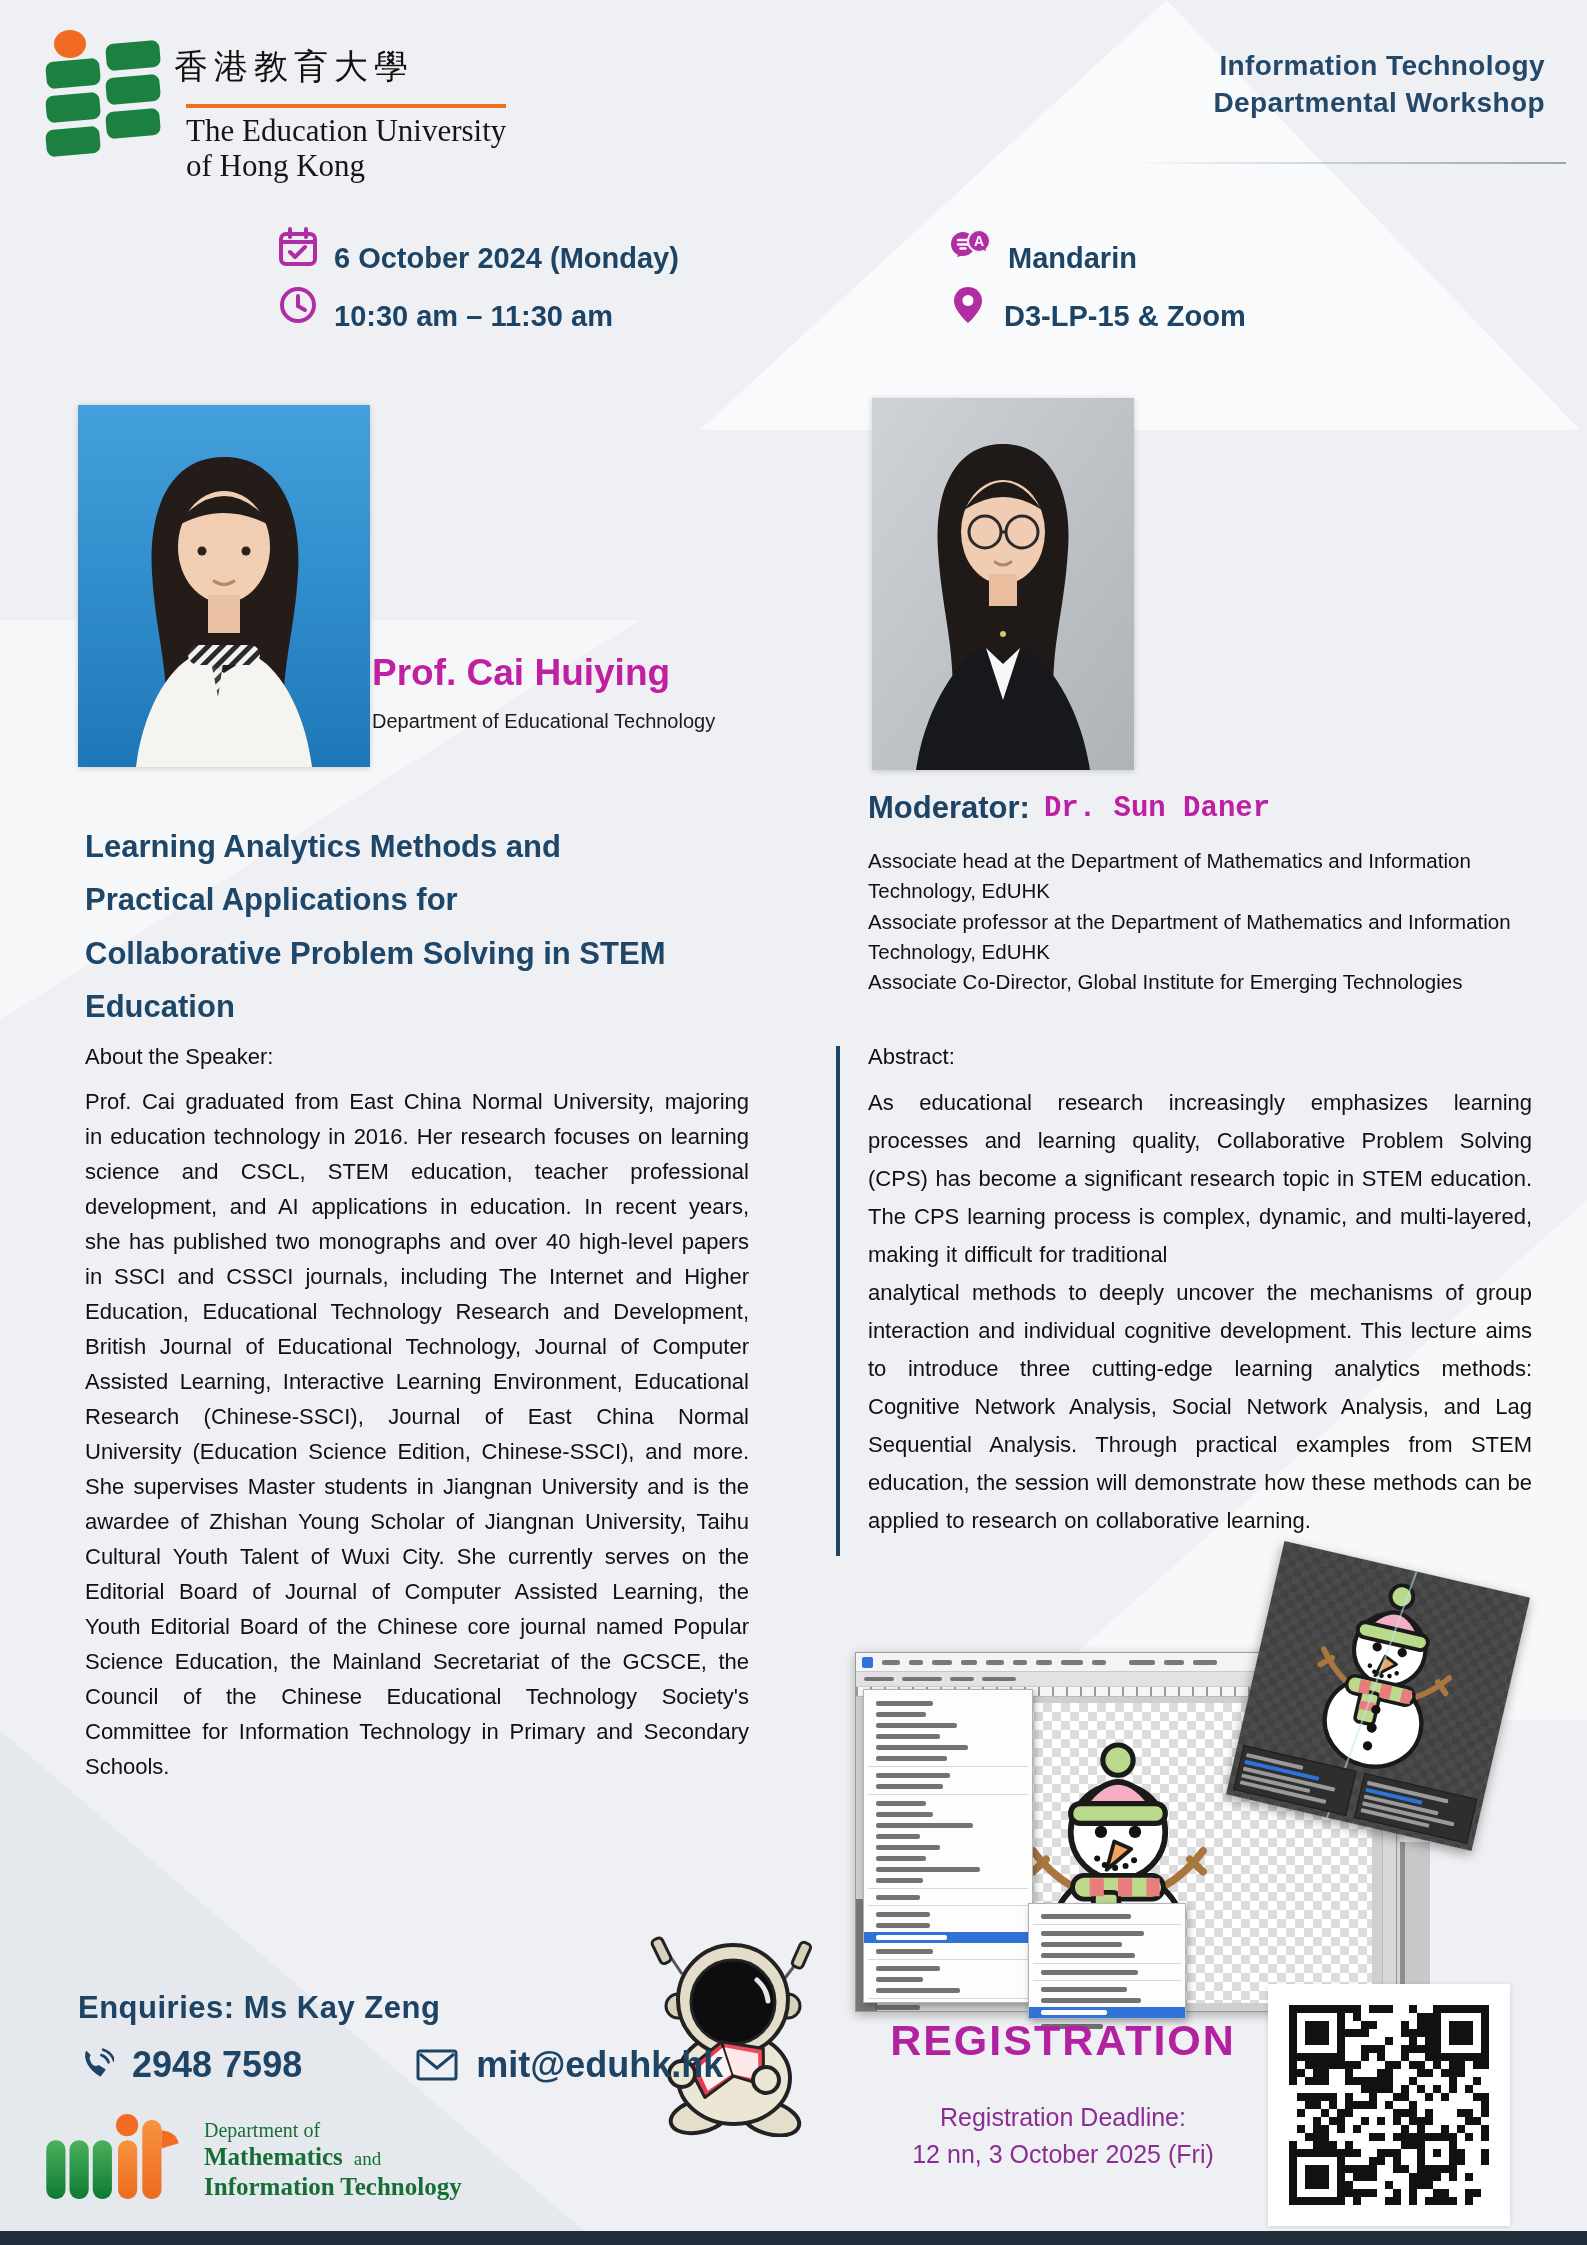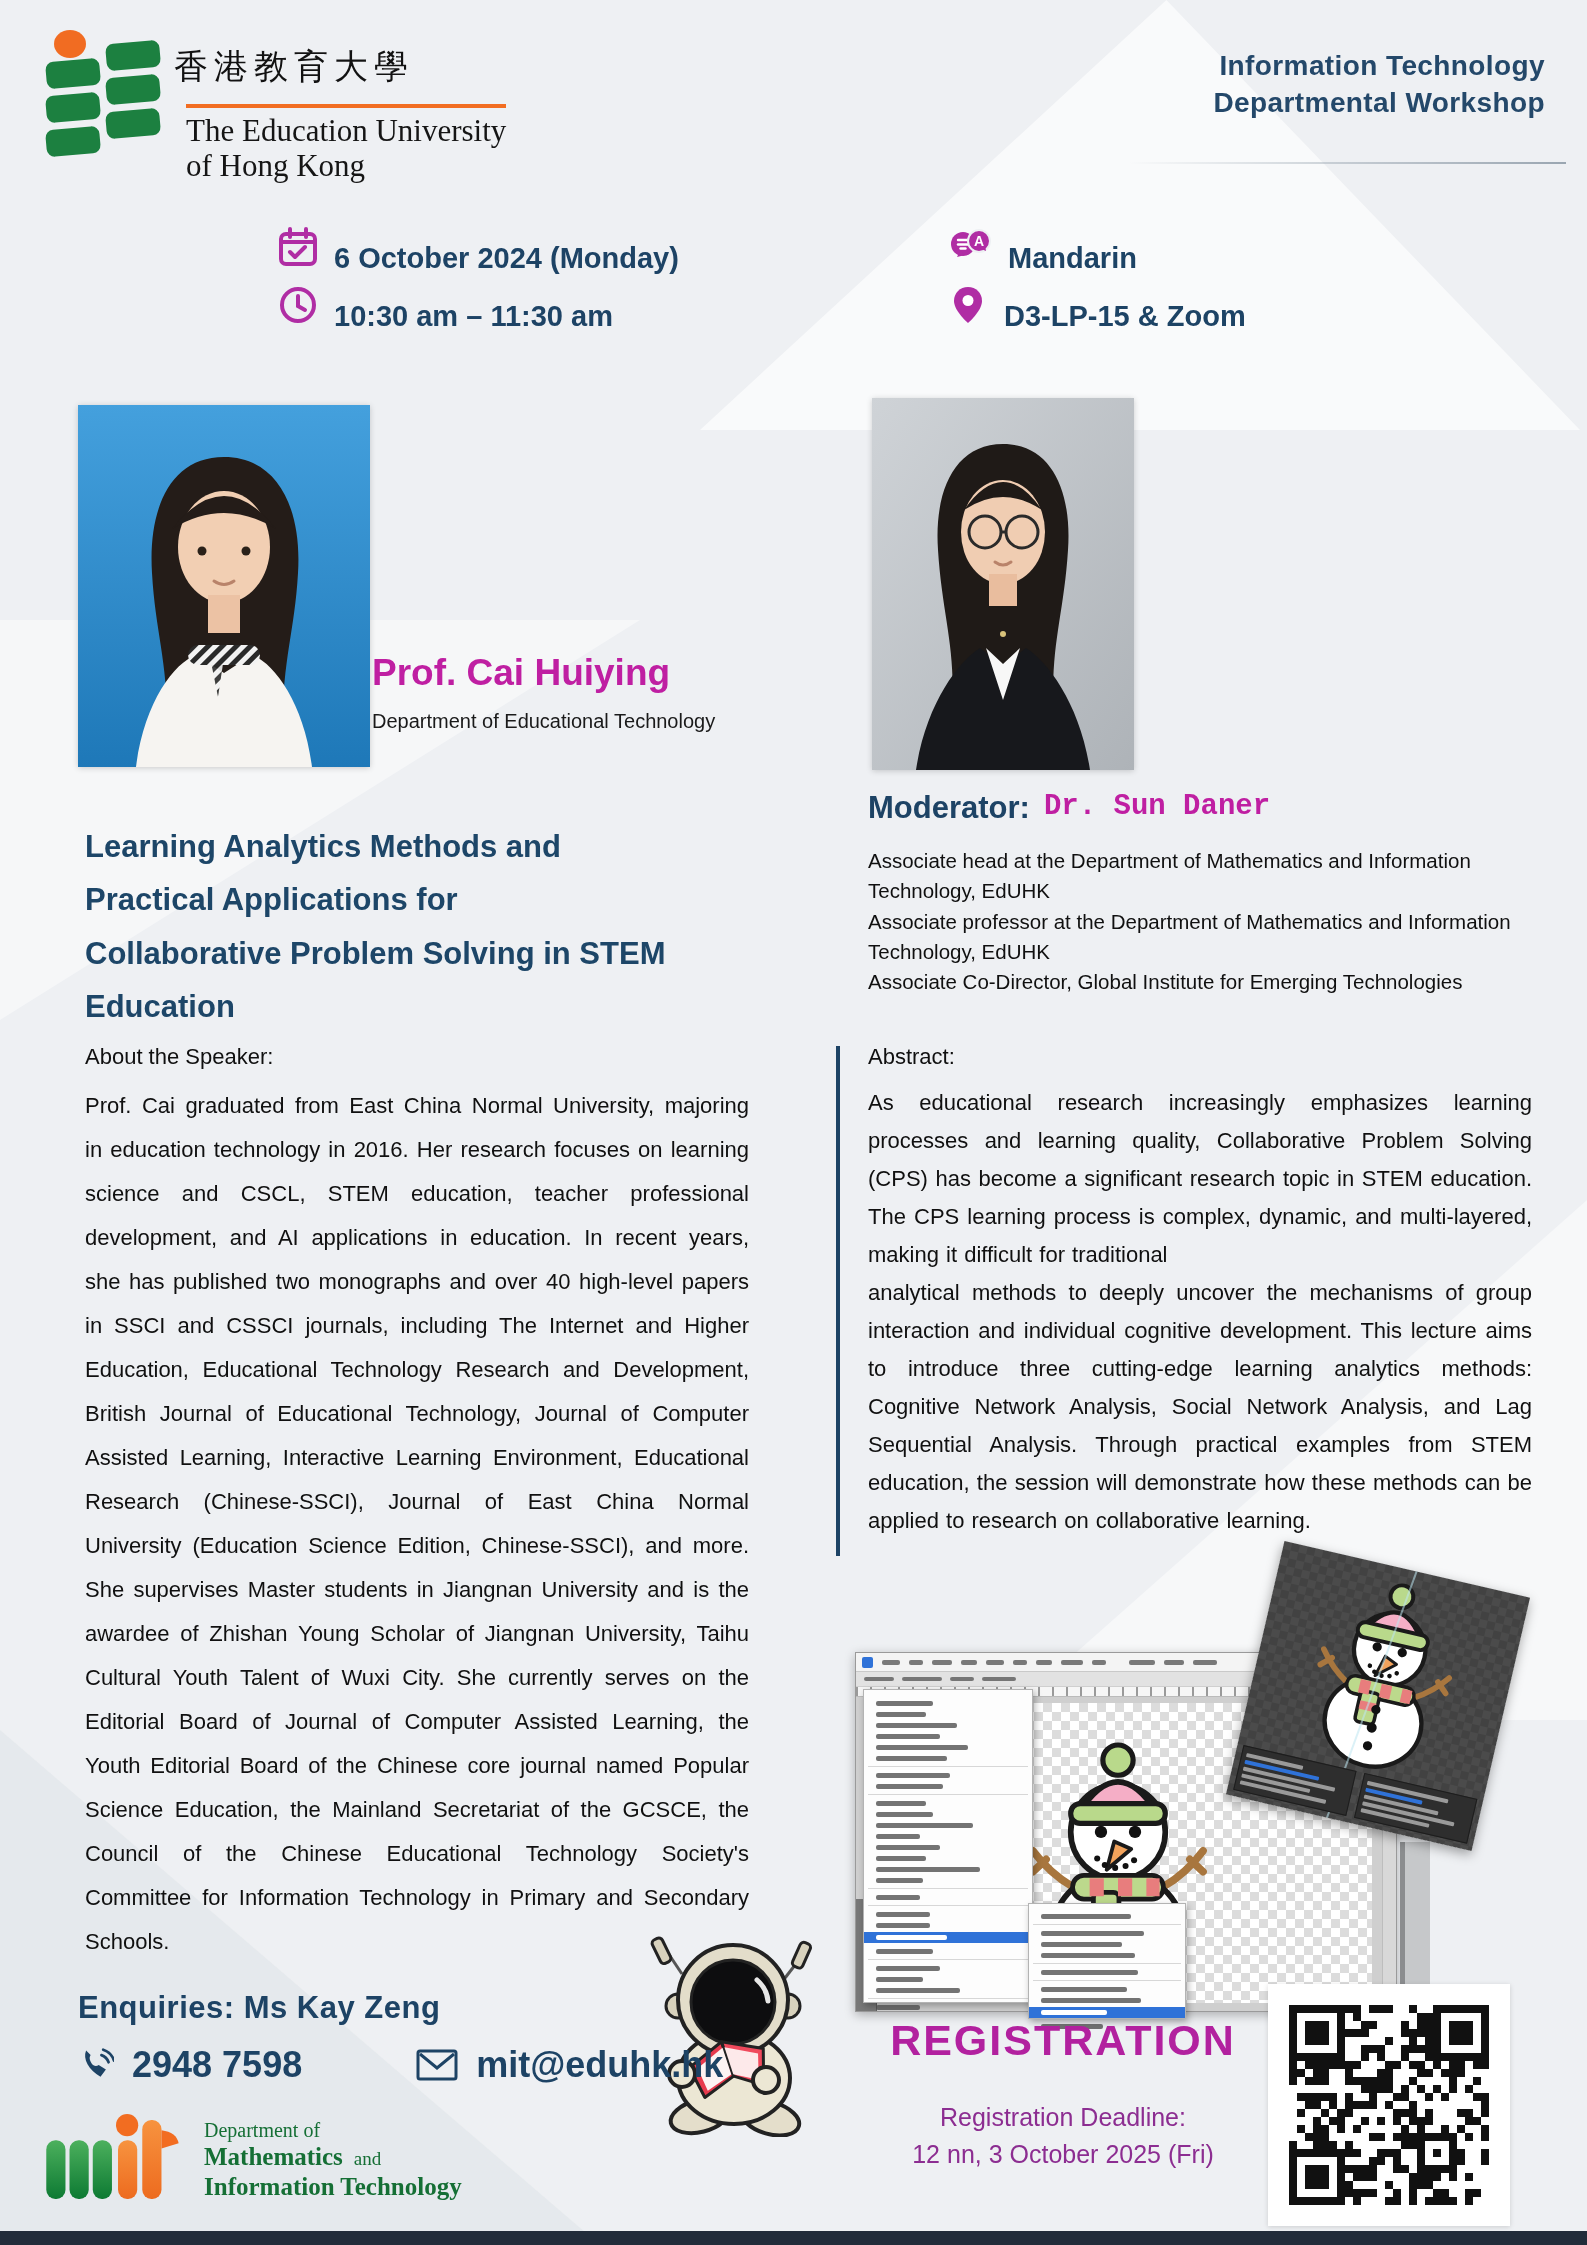--- a/index.html
+++ b/index.html
@@ -25,29 +25,29 @@
     line-height:1.32;color:#24486a;letter-spacing:.4px;}
   .dept-rule{left:1128px;top:162px;width:438px;height:2px;
     background:linear-gradient(to right,rgba(170,179,188,0),#9aa6b1);}
   
   .info-row{position:absolute;display:flex;align-items:center;gap:16px;}
   .info-text{font-weight:bold;font-size:29px;color:#1d4365;margin-top:24px;}
   
   .photo{position:absolute;overflow:hidden;box-shadow:0 1px 6px rgba(0,0,0,.18);}
   .spk-name{left:372px;top:652px;font-size:37px;font-weight:bold;color:#bf1fa2;}
   .spk-aff{left:372px;top:706px;font-size:20px;color:#1a1a1a;line-height:1.5;}
-  .mod-line{left:868px;top:790px;display:flex;align-items:flex-start;gap:14px;}
+  .mod-line{left:868px;top:790px;display:flex;align-items:center;gap:14px;}
   .mod-label{font-size:31px;font-weight:bold;color:#1d4365;}
   .mod-name{font-size:29px;font-weight:bold;color:#bf1fa2;font-family:Liberation Mono, monospace;}
   .mod-roles{left:868px;top:846px;width:700px;font-size:20.5px;line-height:1.48;color:#101010;}
   
   .talk-title{left:85px;top:820px;width:690px;font-size:31px;font-weight:bold;color:#1d4668;line-height:1.72;}
   .sec-head{font-size:22px;color:#101010;}
   .about{left:85px;top:1044px;width:664px;}
-  .about-body{margin-top:14px;font-size:22px;line-height:44px;text-align:justify;word-spacing:2px;color:#101010;}
+  .about-body{margin-top:14px;font-size:22px;line-height:35px;text-align:justify;word-spacing:2px;color:#101010;}
   .abstract{left:868px;top:1044px;width:664px;}
   .abs-body{margin-top:14px;font-size:22px;line-height:38px;text-align:justify;word-spacing:1px;color:#101010;}
   .col-divider{left:836px;top:1046px;width:4px;height:510px;background:#1d4365;}
   
   .ps-window{left:855px;top:1652px;width:540px;height:358px;background:#e9e9e9;
     border:1px solid #9a9a9a;box-shadow:0 3px 10px rgba(0,0,0,.28);}
   .ps-menubar{position:absolute;left:0;top:0;right:0;height:18px;background:#f4f4f4;
     border-bottom:1px solid #c9c9c9;display:flex;align-items:center;gap:9px;padding:0 6px;}
   .ps-appicon{width:11px;height:11px;background:#2f72d8;border-radius:2px;flex:0 0 auto;}
   .dash{height:5px;background:#5a5a5a;border-radius:2px;opacity:.8;}

